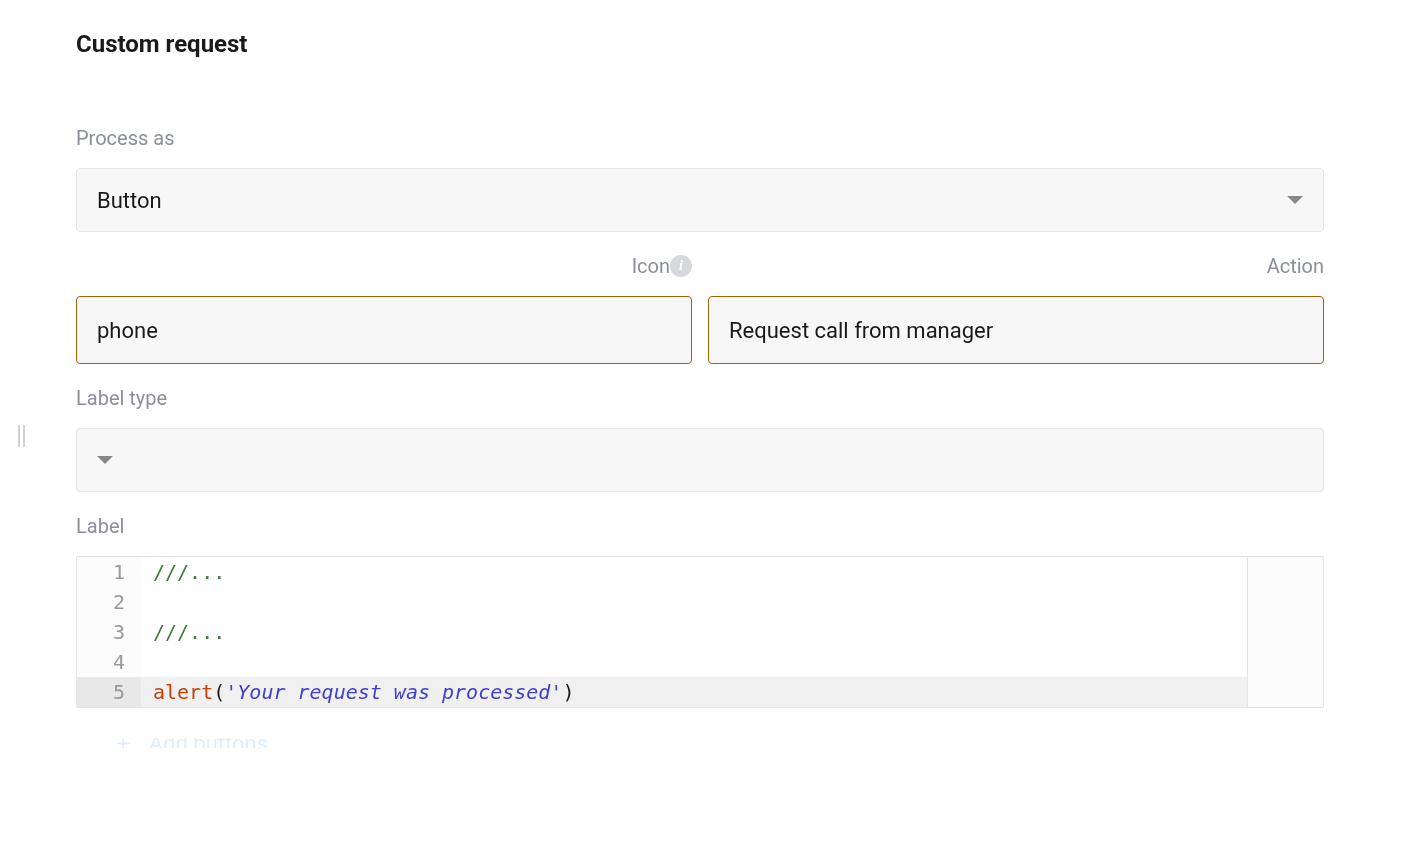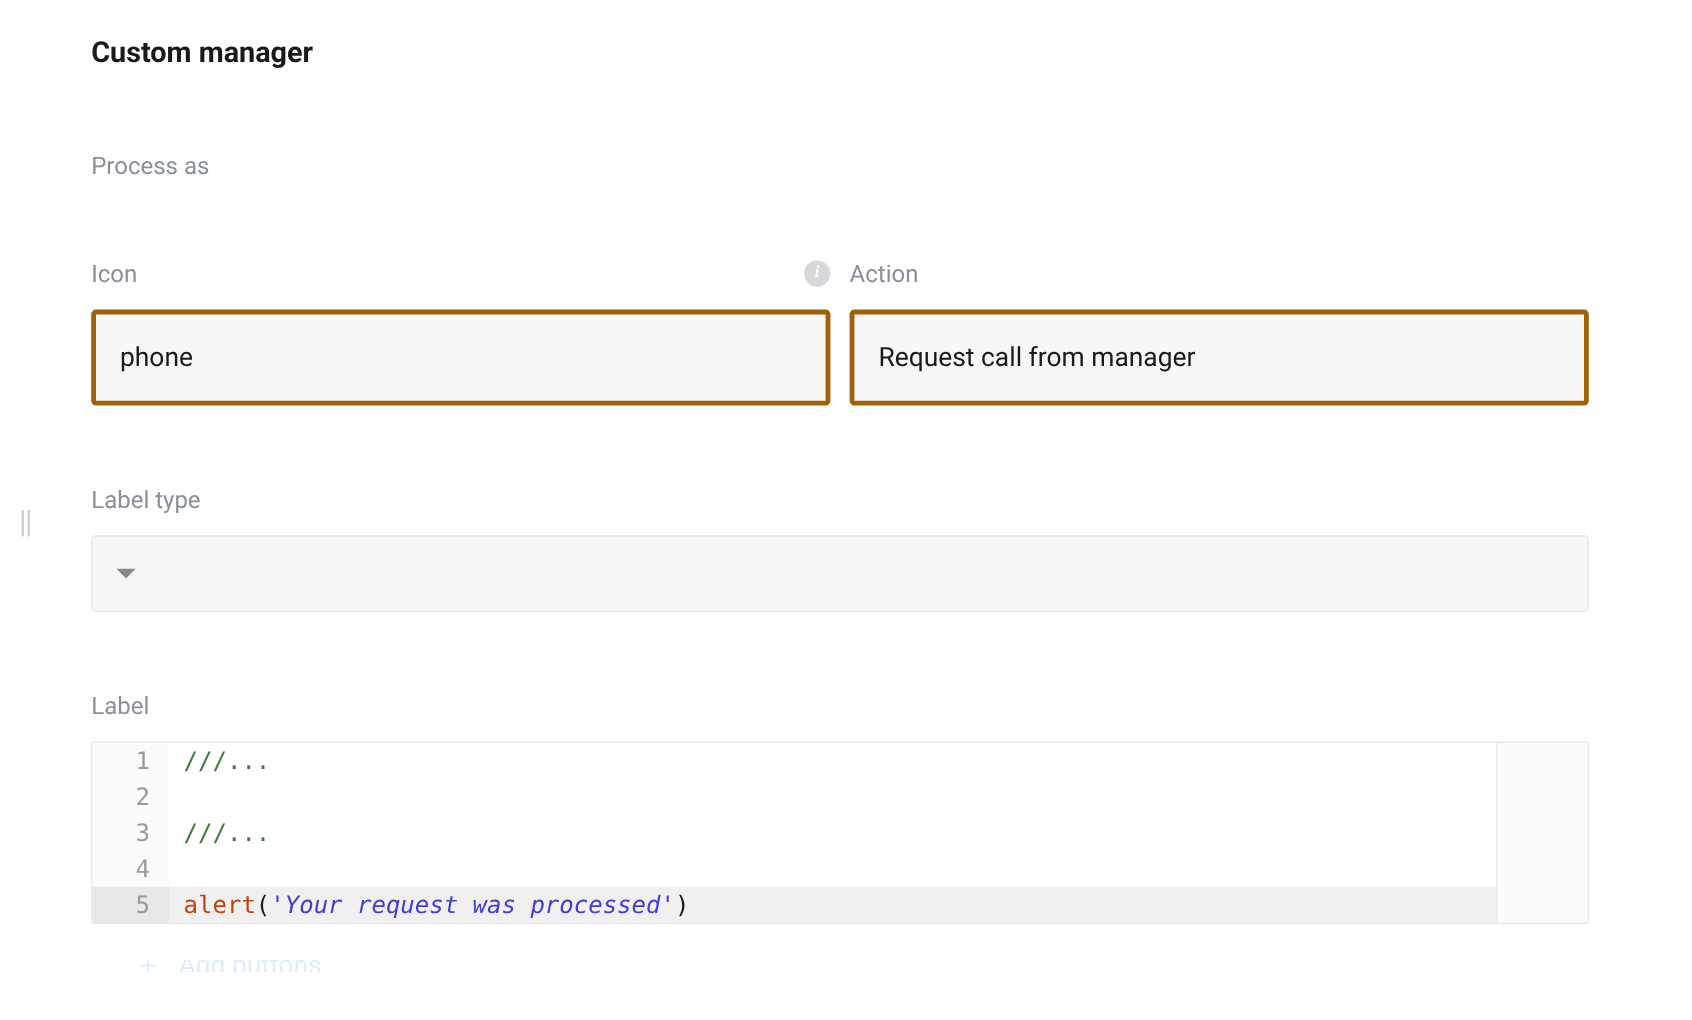--- a/index.html
+++ b/index.html
@@ -33,21 +33,21 @@
       height: 22px;
       background: #d0d0d0;
     }
     .section-title {
       font-size: 24px;
       font-weight: 700;
       color: #1a1a1a;
       margin-bottom: 68px;
     }
     .field-group {
-      margin-bottom: 66px;
+      margin-bottom: 22px;
     }
     .field-label {
       font-size: 20px;
       color: #8a8f99;
       font-weight: 400;
       margin-bottom: 18px;
       display: flex;
       align-items: center;
       gap: 8px;
     }
@@ -85,38 +85,39 @@
     }
     .caret-down {
       width: 0;
       height: 0;
       border-left: 8px solid transparent;
       border-right: 8px solid transparent;
       border-top: 8px solid #888;
     }
     .input-field {
       width: 100%;
-      height: 80px;
+      height: 68px;
       background: #f7f7f8;
-      border: 4px solid #a16207;
+      border: 1px solid #a16207;
       border-radius: 4px;
       padding: 0 20px;
       font-size: 22px;
       color: #1a1a1a;
       font-family: inherit;
       outline: none;
     }
     .two-col {
       display: flex;
       gap: 16px;
     }
     .col {
       flex: 1;
       display: flex;
       flex-direction: column;
+      align-items: flex-end;
     }
     .col .field-label {
       margin-bottom: 18px;
     }
     .field-label-with-info {
       display: flex;
       align-items: center;
       justify-content: space-between;
       margin-bottom: 18px;
     }
@@ -187,24 +188,28 @@
   </style>
 </head>
 <body>
 
 <div class="container">
   <div class="drag-handle">
     <span></span>
       <span></span>
   </div>
 
-  <h2 class="section-title">Custom manager</h2>
+  <h2 class="section-title">Custom request</h2>
 
   <div class="field-group">
     <div class="field-label">Process as</div>
+    <div class="select-field">
+      <span class="select-value">Button</span>
+      <span class="caret-down"></span>
+    </div>
   </div>
 
   <div class="field-group">
     <div class="two-col">
       <div class="col">
         <div class="field-label-with-info">
           <div class="field-label">Icon</div>
           <div class="info-icon">i</div>
         </div>
         <input class="input-field" type="text" value="phone" style="">

